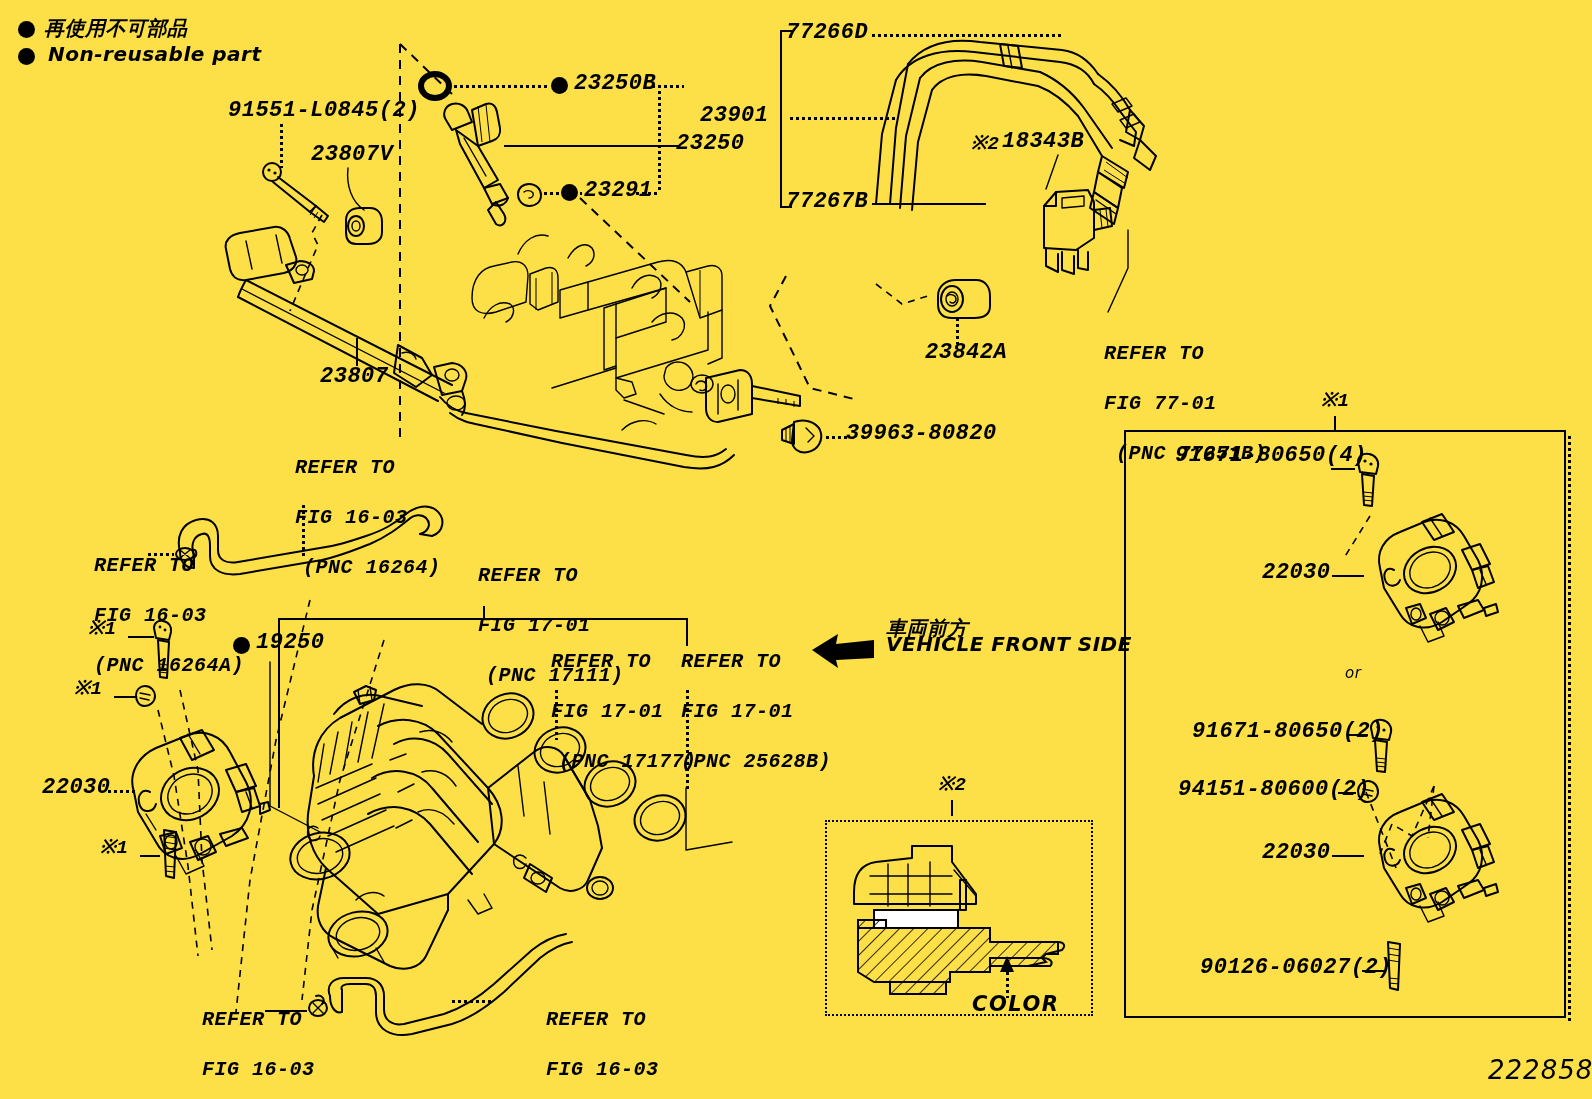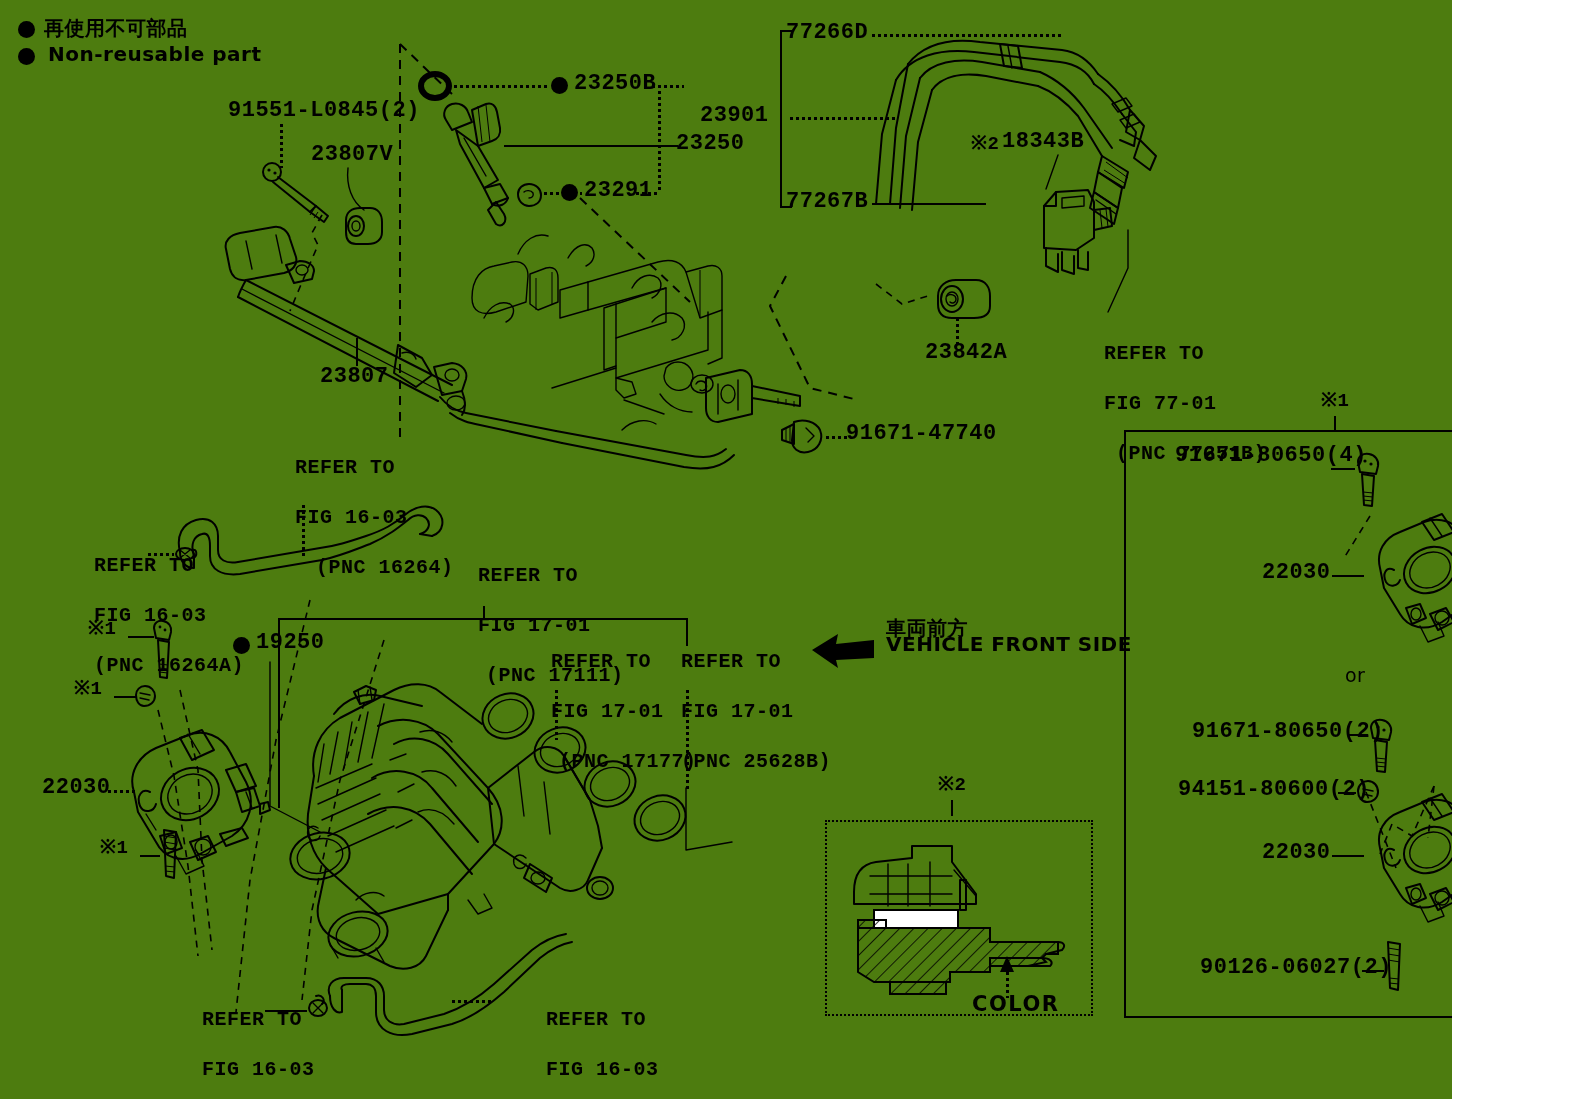--- a/index.html
+++ b/index.html
@@ -2,24 +2,25 @@
 <html><head>
 <meta charset="utf-8">
 <style>
   html,body{margin:0;padding:0;background:#fff;}
   body{
     font-family:"Liberation Mono","DejaVu Sans Mono",monospace;
     color:#000;
   }
   #page{
     position:relative;
-    width:1452px;
+    width:1592px;
     height:1099px;
-    background:#4d7c0f;
+    background:#fde047;
     overflow:hidden;
+    font-style:italic;
   }
   
   .lbl{
     position:absolute;
     font-family:"Liberation Mono","DejaVu Sans Mono",monospace;
     font-weight:700;
     font-size:22px;
     letter-spacing:.5px;
     white-space:pre;
     line-height:1.02;
@@ -50,21 +51,21 @@
   }
   .lbl.color-cap{
     font-family:"DejaVu Sans","Liberation Sans",sans-serif;
     font-weight:600;
     font-size:21px;
     letter-spacing:1.5px;
   }
   .lbl.or{
     font-family:"DejaVu Sans","Liberation Sans",sans-serif;
     font-weight:400;
-    font-size:19px;
+    font-size:15px;
   }
   
   .dot{
     position:absolute;
     width:17px;height:17px;
     border-radius:50%;
     background:#000;
   }
   
   .ln{position:absolute;background:#000;}
@@ -254,21 +255,21 @@
     <path class="ink-hair" d="M84,28 L84,34 M92,29 L92,35 M100,31 L100,37"></path>
   </svg>
 
   <svg style="left:778px;top:416px;width:66px;height:46px;">
     <path class="ink" d="M4,14 L16,8 L16,28 L4,24 Z"></path>
     <path class="ink-hair" d="M8,12 L8,26 M12,10 L12,27"></path>
     <path class="ink" d="M16,6 C26,2 38,6 42,14 C46,24 40,34 30,36 C20,38 14,32 14,24 Z"></path>
     <path class="ink-thin" d="M28,12 L36,20 L30,26"></path>
   </svg>
   <div class="dotline-h" style="left:826px;top:436px;width:24px;"></div>
-  <div class="lbl" style="left:846px;top:423px;">91671-47740</div>
+  <div class="lbl" style="left:846px;top:423px;">39963-80820</div>
 
   <svg style="left:770px;top:276px;width:160px;height:130px;">
     <path class="dash" d="M16,0 L0,30 L40,112 L88,124"></path>
   </svg>
 
   <div class="lbl" style="left:786px;top:22px;">77266D</div>
   <div class="dotline-h" style="left:872px;top:34px;width:190px;"></div>
 
   <div class="lbl" style="left:700px;top:105px;">23901</div>
   <div class="dotline-h" style="left:790px;top:117px;width:108px;"></div>
@@ -440,21 +441,21 @@
   <div class="lbl" style="left:1200px;top:957px;">90126-06027(2)</div>
   <div class="ln hl" style="left:1362px;top:970px;width:22px;"></div>
   <svg style="left:1382px;top:938px;width:26px;height:62px;">
     <path class="ink" d="M6,4 L18,6 L16,52 L8,50 Z"></path>
     <path class="ink-hair" d="M6,10 L18,12 M6,16 L18,18 M6,22 L18,24 M7,40 L17,41 M7,45 L17,46"></path>
   </svg>
 
   <div class="lbl refer" style="left:245px;top:430px;">
     <span>REFER TO</span><br>
     <span>FIG 16-03</span><br>
-    <span class="pnc" style="margin-left:21px;display:inline-block;">(PNC 16264)</span>
+    <span class="pnc" style="margin-left:8px;display:inline-block;">(PNC 16264)</span>
   </div>
   <div class="dotline-v" style="left:302px;top:505px;height:30px;"></div>
 
   <div class="lbl refer" style="left:44px;top:528px;">
     <span>REFER TO</span><br>
     <span>FIG 16-03</span><br>
     <span class="pnc" style="margin-left:0;display:inline-block;">(PNC 16264A)</span>
   </div>
   <div class="dotline-h" style="left:148px;top:553px;width:26px;"></div>
 

